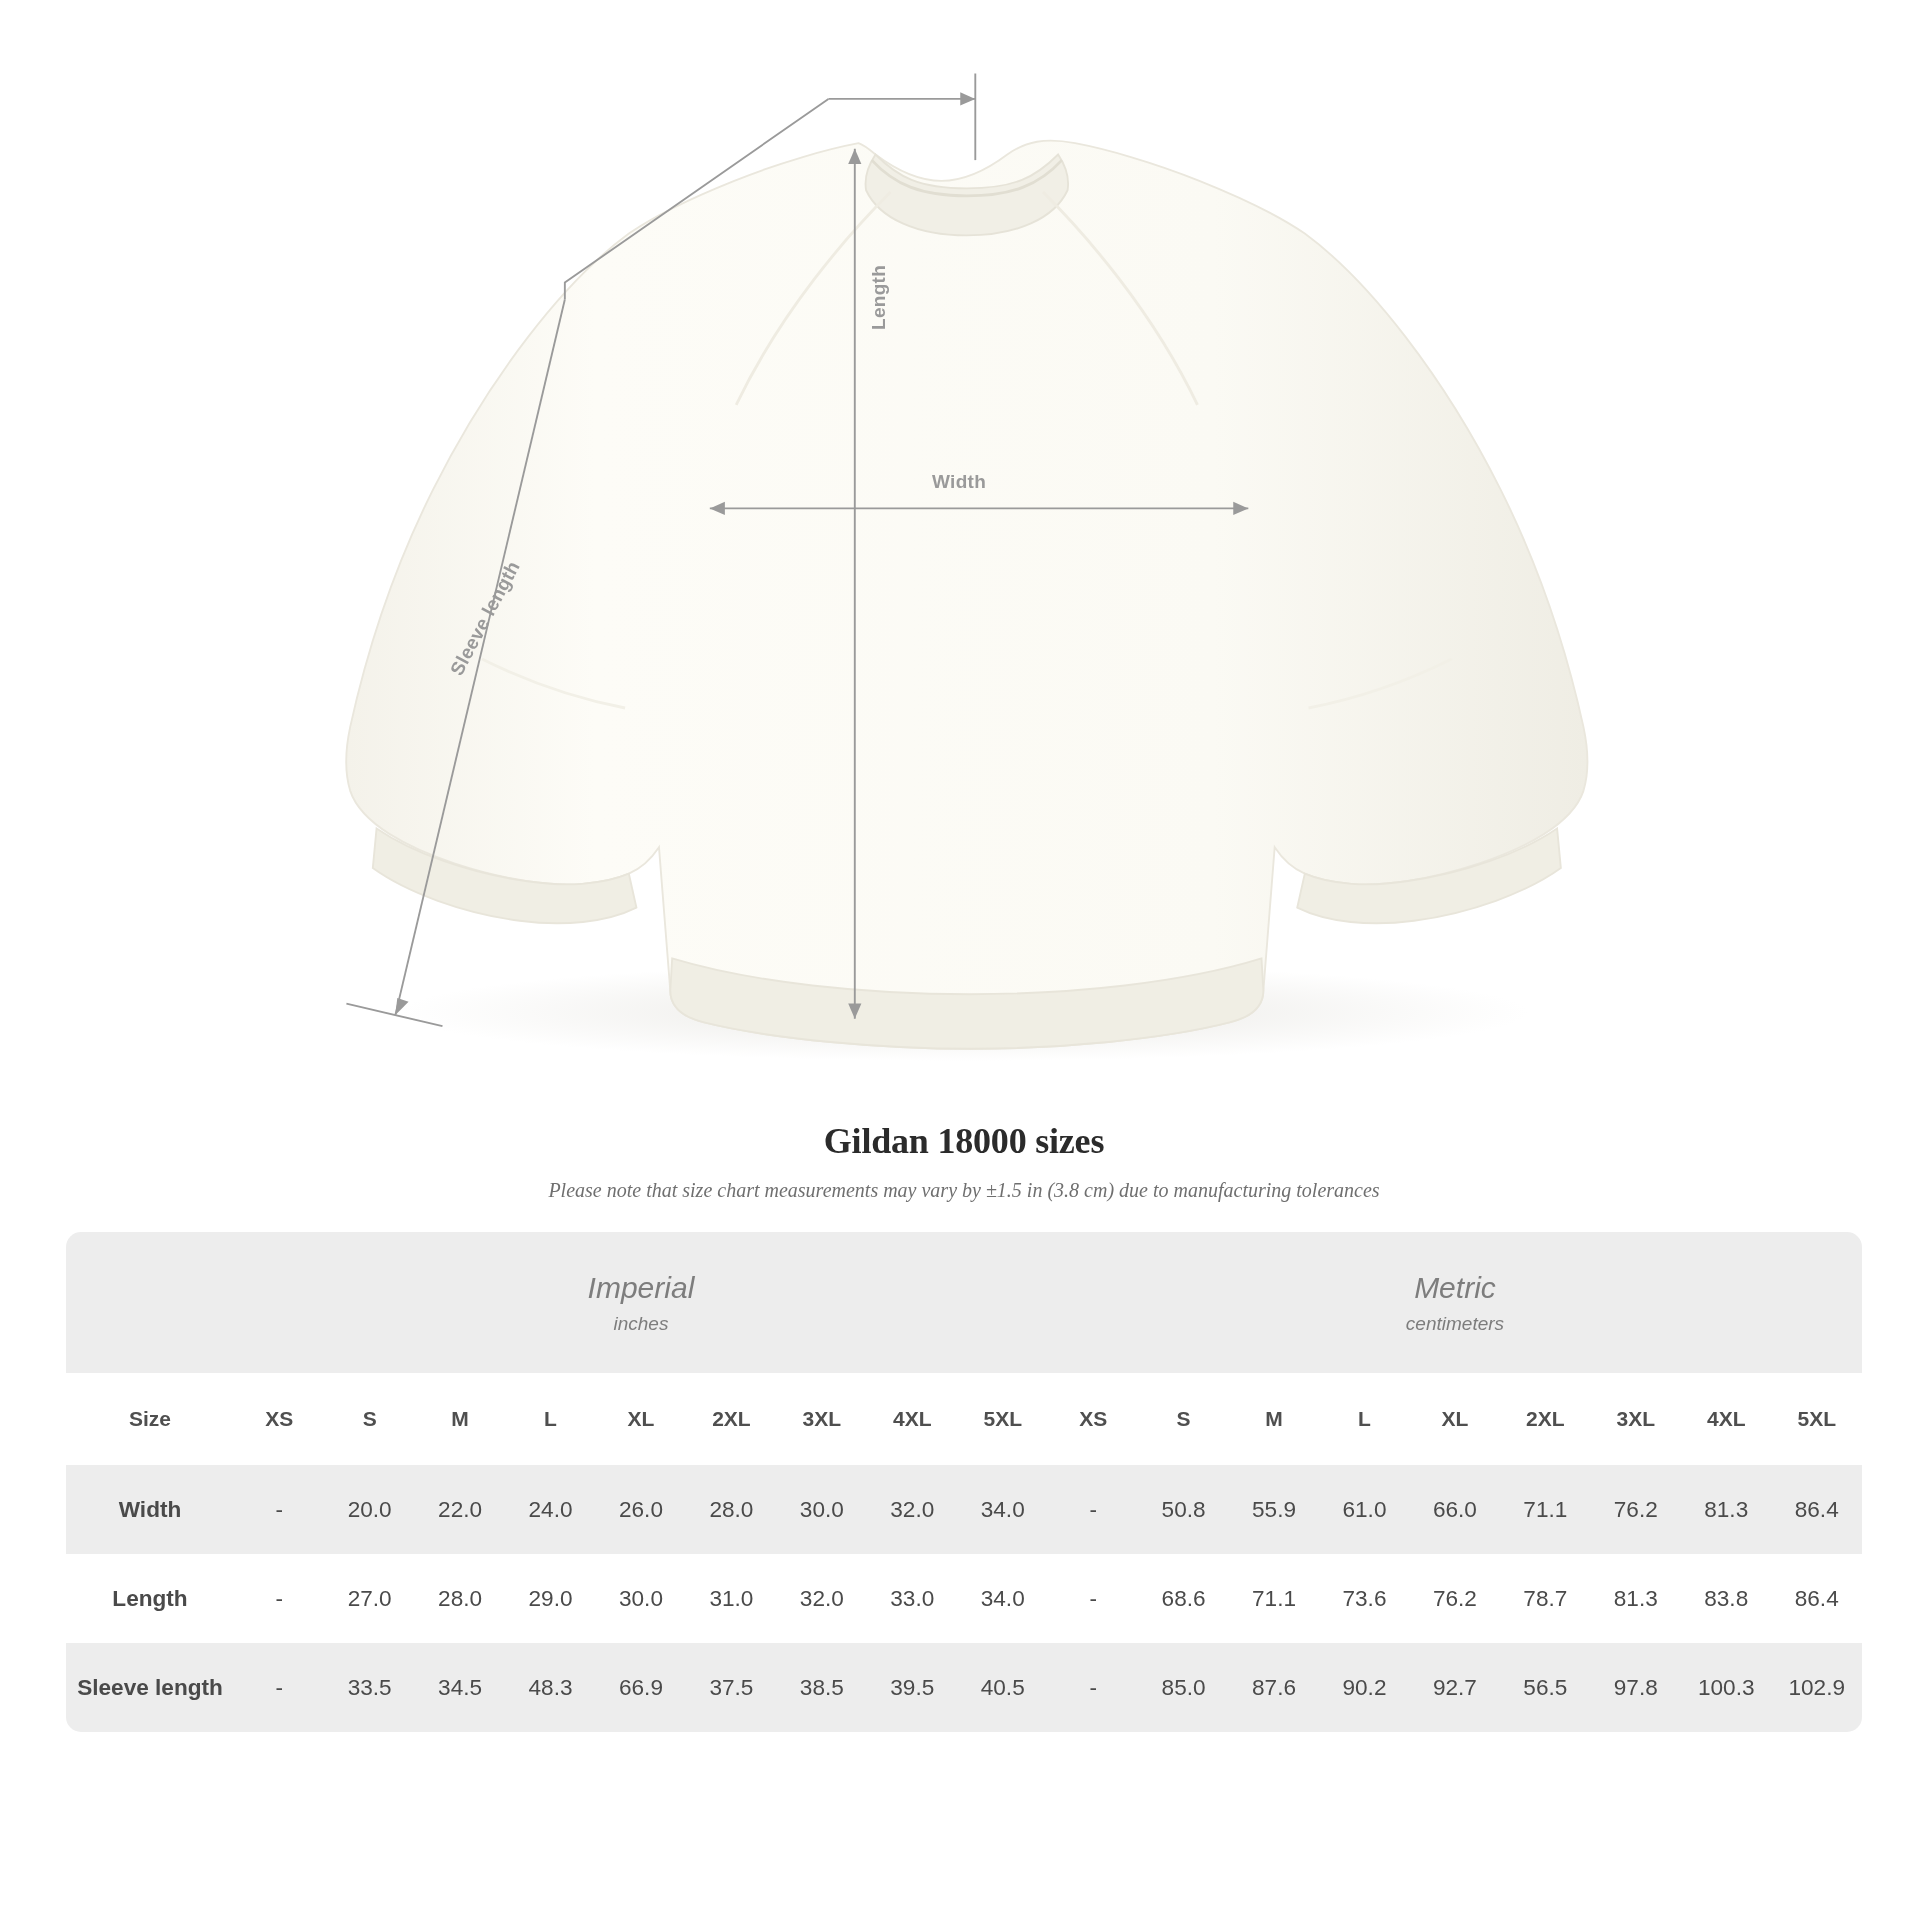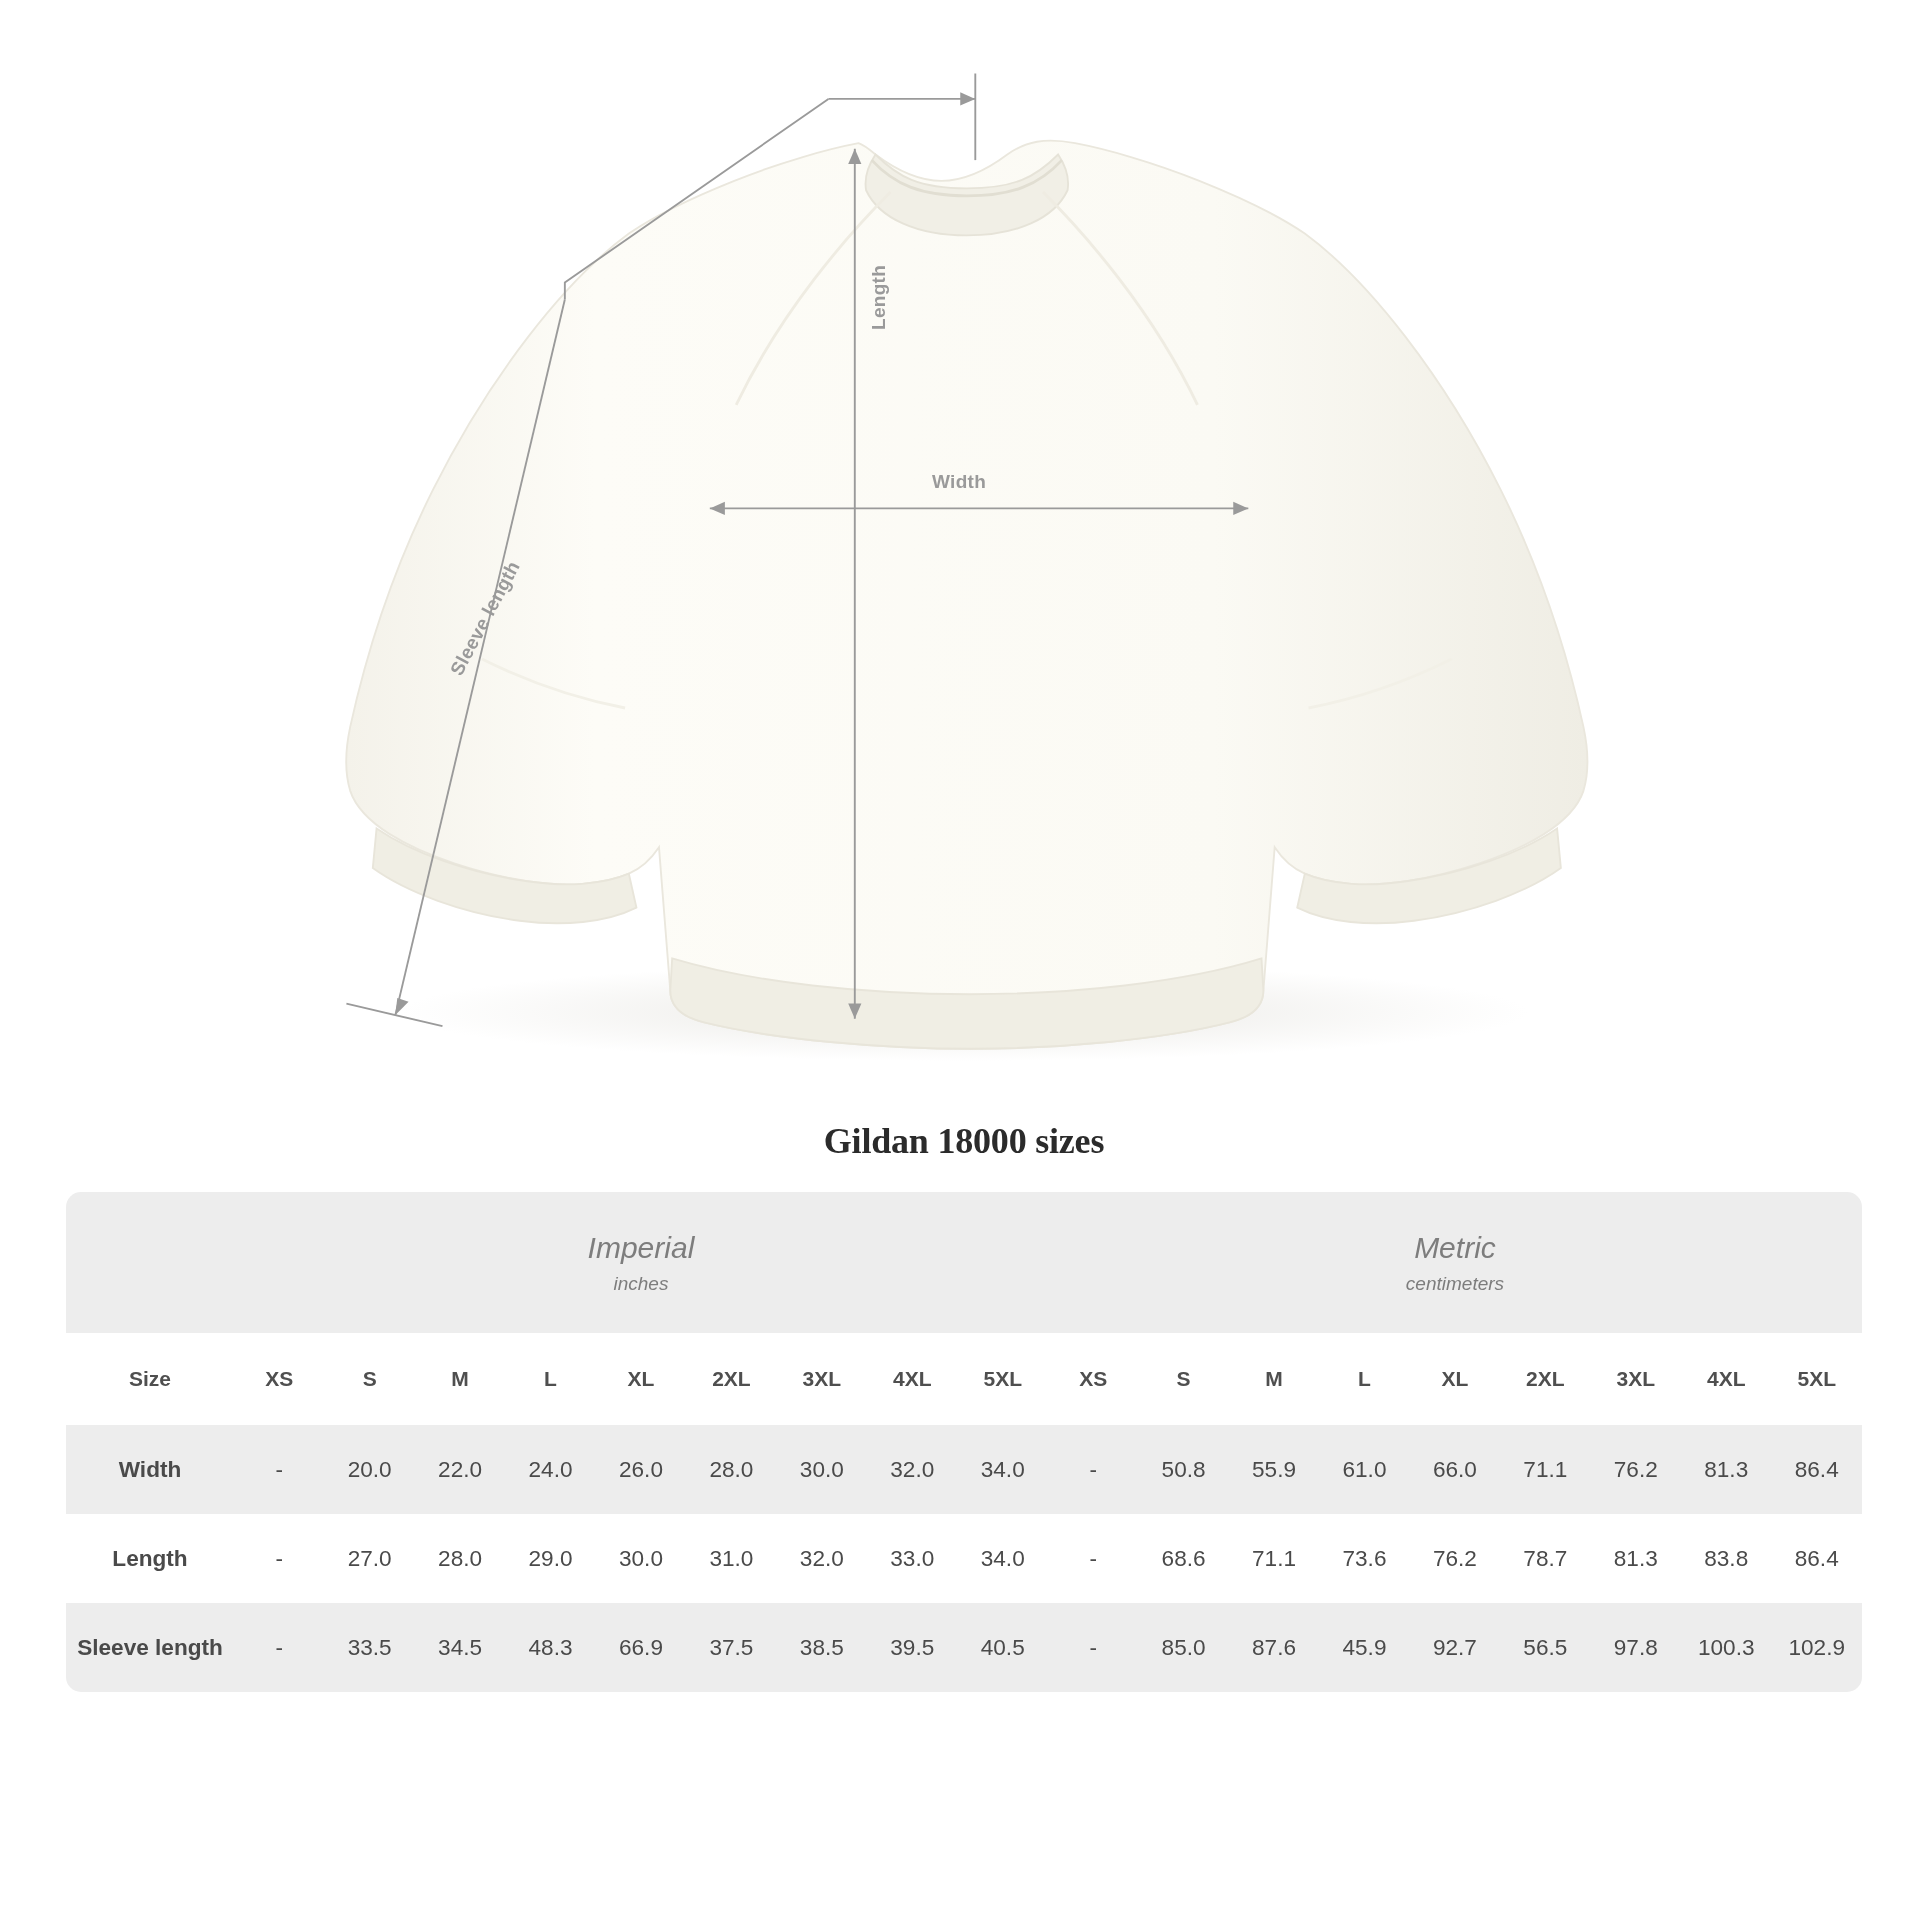--- a/index.html
+++ b/index.html
@@ -227,20 +227,21 @@
     </svg>
   </div>
 
   <div class="dim-label dim-width">Width</div>
   <div class="dim-label dim-length">Length</div>
   <div class="dim-label dim-sleeve">Sleeve length</div>
 </div>
 
 <div class="title-block">
   <div class="chart-title">Gildan 18000 sizes</div>
+  <div class="chart-note">Please note that size chart measurements may vary by ±1.5 in (3.8 cm) due to manufacturing tolerances</div>
 </div>
 
 <div class="table-wrap">
   <table class="size-table">
     <colgroup>
       <col class="first-col">
       <col span="18">
     </colgroup>
     <tbody>
       <tr class="unit-header-row">
@@ -328,21 +329,21 @@
         <td>34.5</td>
         <td>48.3</td>
         <td>66.9</td>
         <td>37.5</td>
         <td>38.5</td>
         <td>39.5</td>
         <td>40.5</td>
         <td>-</td>
         <td>85.0</td>
         <td>87.6</td>
-        <td>45.9</td>
+        <td>90.2</td>
         <td>92.7</td>
         <td>56.5</td>
         <td>97.8</td>
         <td>100.3</td>
         <td>102.9</td>
       </tr>
     </tbody>
   </table>
 </div>
 

